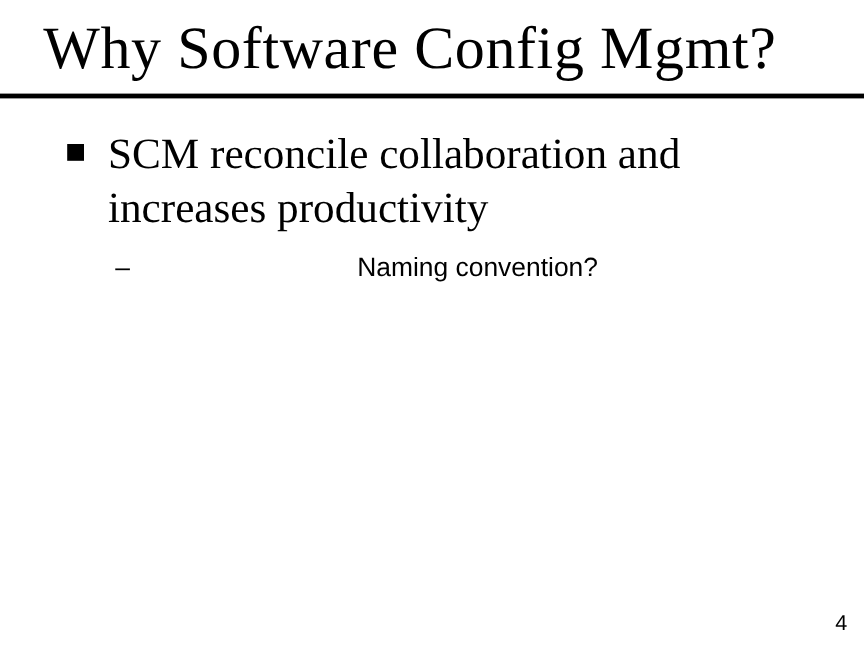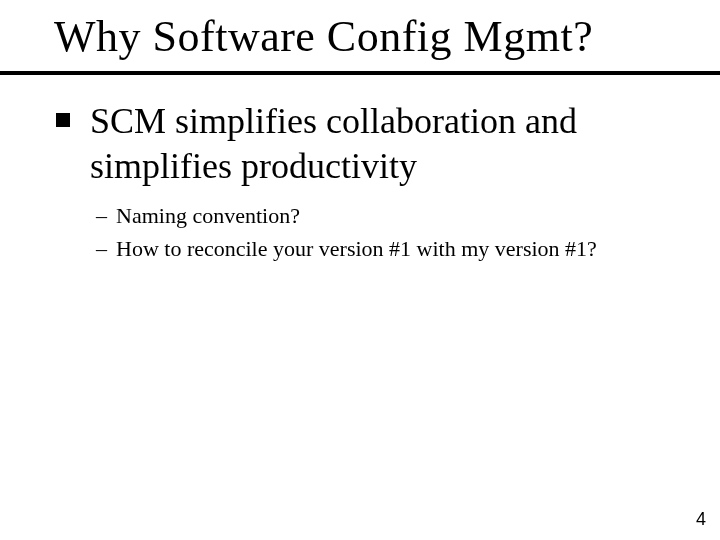--- a/index.html
+++ b/index.html
@@ -12,23 +12,23 @@
     color: #000;
     overflow: hidden;
   }
   .slide {
     position: relative;
     width: 720px;
     height: 540px;
     box-sizing: border-box;
   }
   .title {
-    font-size: 44px;
+    font-size: 50px;
     line-height: 1.15;
-    padding: 12px 0 8px 54px;
+    padding: 12px 0 8px 36px;
     letter-spacing: 0.5px;
   }
   .rule {
     border: none;
     border-top: 4px solid #000;
     margin: 0;
     width: 100%;
   }
   .body {
     padding: 24px 40px 0 56px;
@@ -51,21 +51,22 @@
     left: 0;
     top: 14px;
     width: 14px;
     height: 14px;
     background: #000;
   }
   ul.level2 {
     list-style: none;
     margin: 12px 0 0 0;
     padding: 0 0 0 40px;
-    font-family: Liberation Serif, serif;
+    font-family: Liberation Sans, sans-serif;
+    text-align: center;
   }
   ul.level2 > li {
     position: relative;
     padding-left: 20px;
     font-size: 22px;
     line-height: 1.35;
     margin-bottom: 4px;
   }
   ul.level2 > li::before {
     content: "–";
@@ -83,21 +84,20 @@
   }
 </style>
 </head>
 <body>
 
 <div class="slide">
   <div class="title">Why Software Config Mgmt?</div>
   <hr class="rule">
   <div class="body">
     <ul class="level1">
-      <li>SCM simplifies collaboration and simplifies productivity</li>
+      <li>SCM reconcile collaboration and increases productivity</li>
     </ul>
     <ul class="level2">
       <li>Naming convention?</li>
-      <li>How to reconcile your version #1 with my version #1?</li>
     </ul>
   </div>
   <div class="pagenum">4</div>
 </div>
 
 </body></html>

